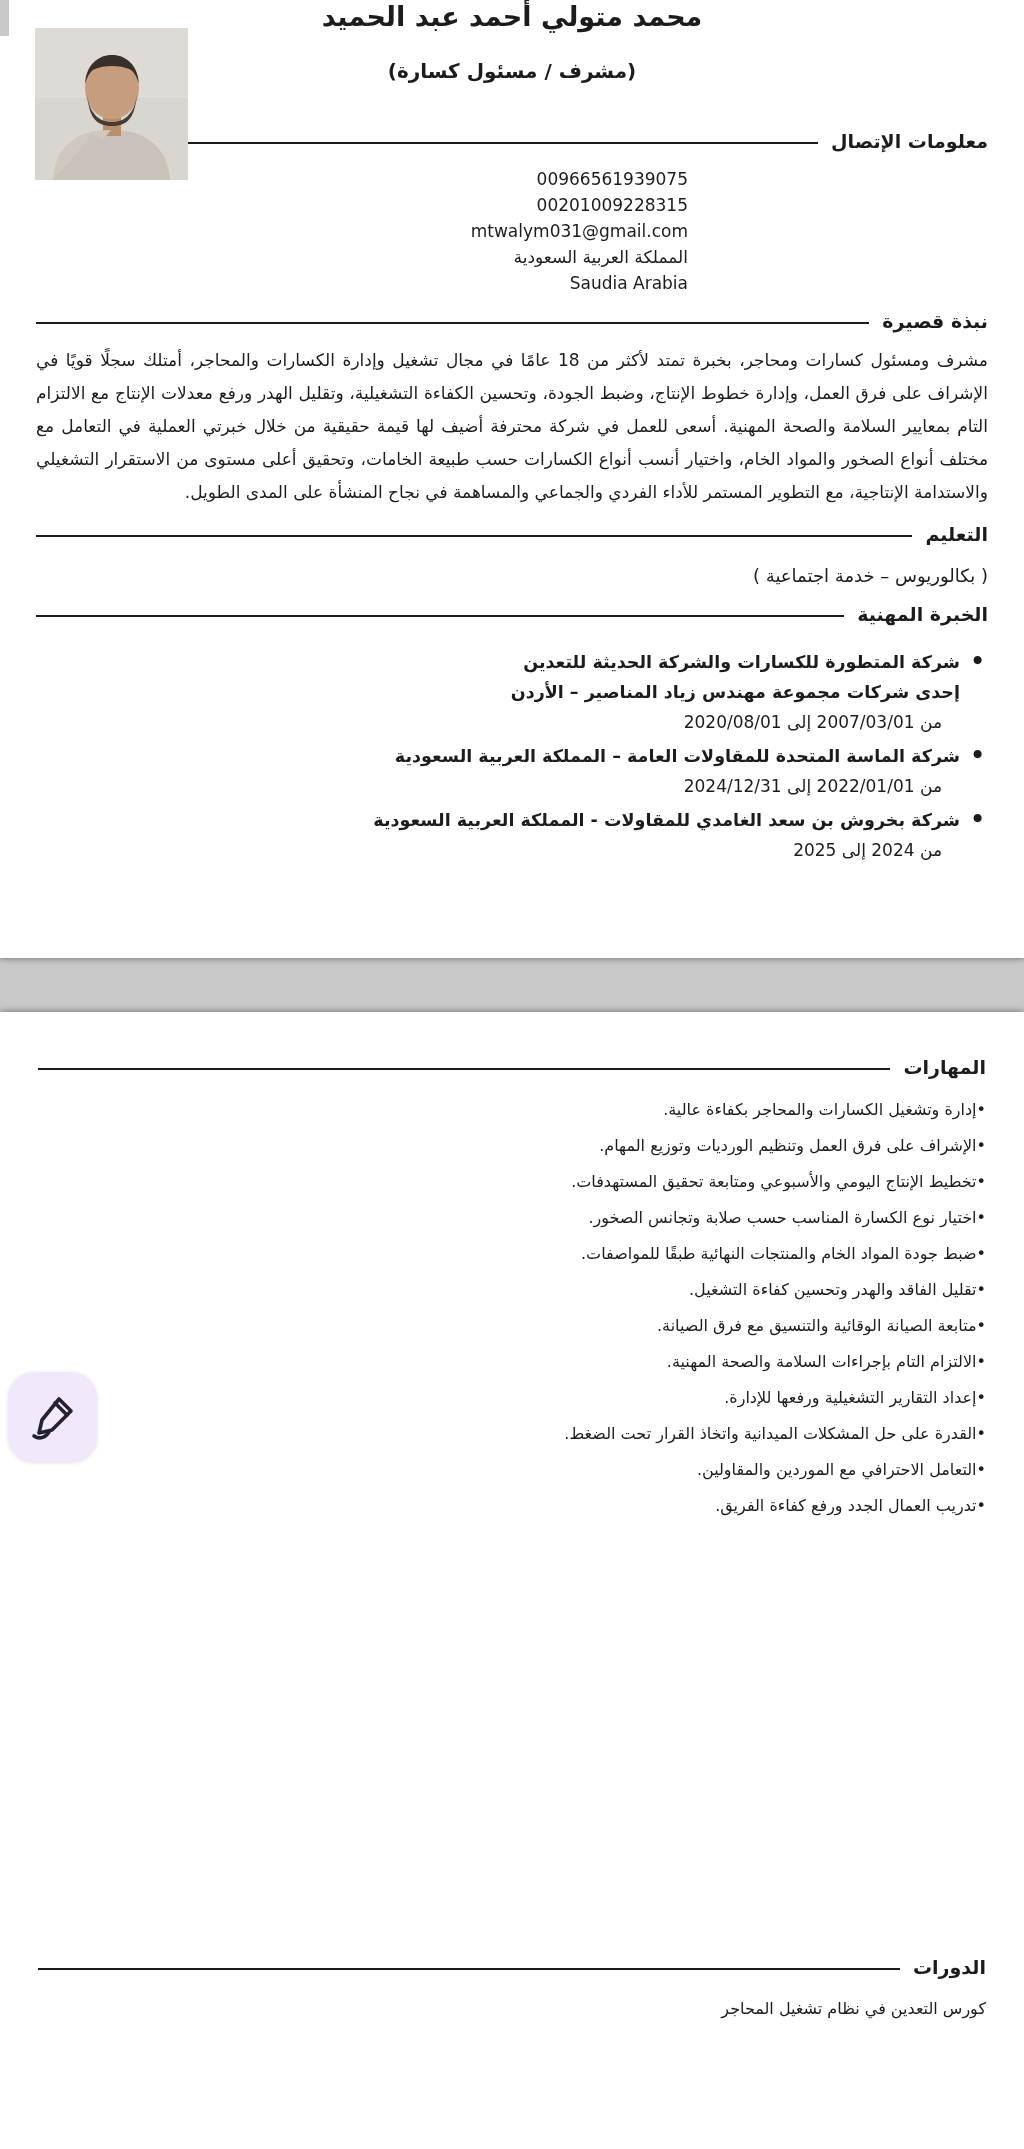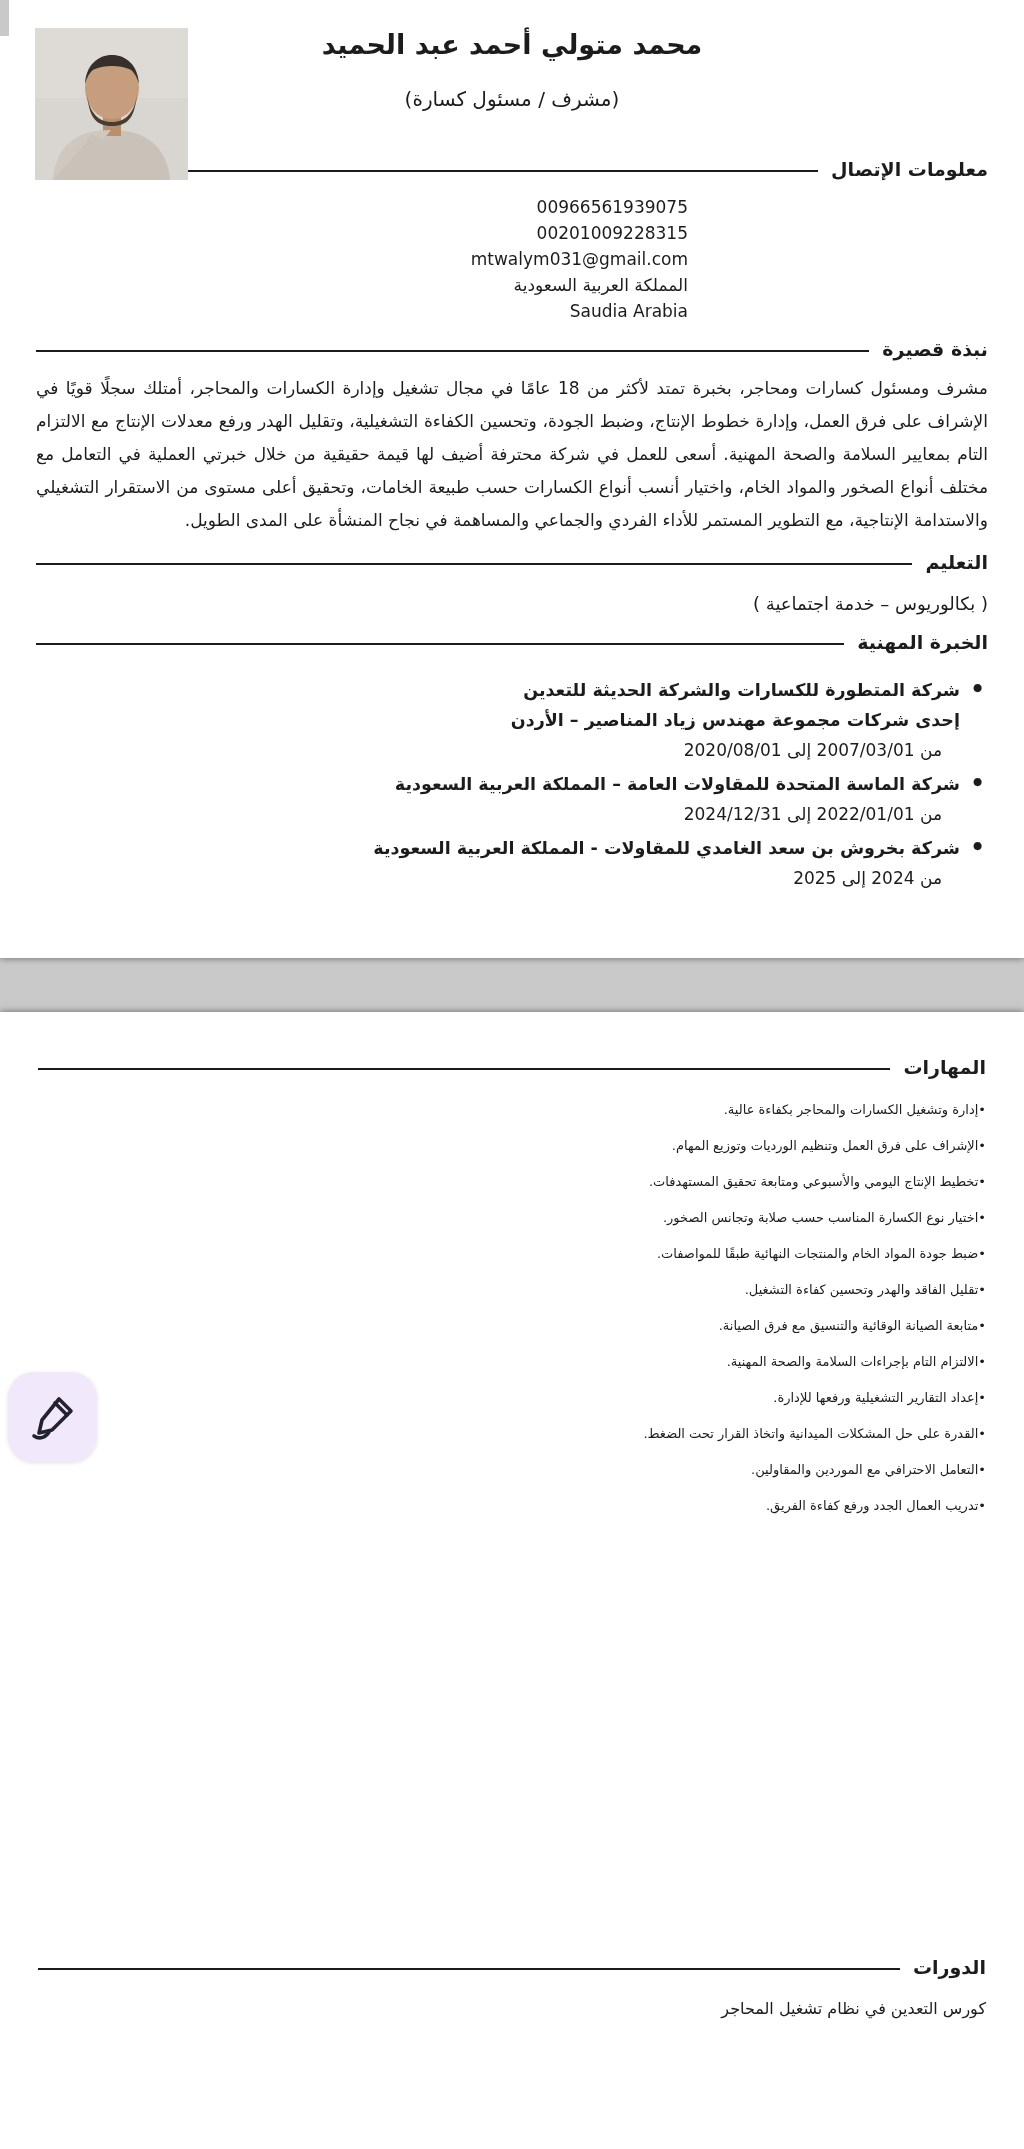--- a/index.html
+++ b/index.html
@@ -20,22 +20,22 @@
     background:#c9c9c9; z-index:3;
   }
 
   
   .photo-frame {
     position:absolute; top:28px; left:35px; width:153px; height:152px;
     overflow:hidden; background:#d9d5d0;
   }
   .photo-frame svg { display:block; width:100%; height:100%; }
   .doc-header { text-align:center; }
-  .name { padding-top:28px; font-size:27px; font-weight:700; line-height:34px; }
-  .job-title { margin-top:24px; font-size:20px; font-weight:400; line-height:26px; }
+  .name { font-size:27px; font-weight:700; line-height:34px; }
+  .job-title { margin-top:24px; font-size:20px; font-weight:700; line-height:26px; }
 
   
   .section { direction:rtl; }
   .sec-head { display:flex; align-items:center; gap:13px; }
   .sec-title { font-size:19px; font-weight:700; line-height:26px; white-space:nowrap; }
   .sec-rule { flex:1; height:0; border-top:2px solid #1b1b1b; margin-top:3px; }
 
   
   .sec-contact { margin-top:44px; }
   .contact-list { list-style:none; margin-top:12px; padding-left:0; padding-right:300px; }
@@ -61,21 +61,21 @@
     font-size:17.5px; font-weight:700; line-height:30px;
   }
   .xp-company::before {
     content:"•"; position:absolute; right:3px; top:-1px; font-size:23px;
   }
   .xp-subtitle { padding-right:28px; font-size:17.5px; font-weight:700; line-height:30px; }
   .xp-period { padding-right:46px; font-size:17px; line-height:30px; }
 
   
   .skills-list { list-style:none; margin-top:12px; }
-  .skill-item { font-size:13px; line-height:36px; text-align:right; direction:rtl; }
+  .skill-item { font-size:16px; line-height:36px; text-align:right; direction:rtl; }
 
   
   .sec-courses { margin-top:430px; }
   .courses-list { list-style:none; margin-top:14px; }
   .course-item { font-size:16px; line-height:30px; }
 
   
   .fab {
     position:absolute; top:1372px; left:8px; width:89px; height:90px;
     border:none; border-radius:26px; background:#f2e8fc;

